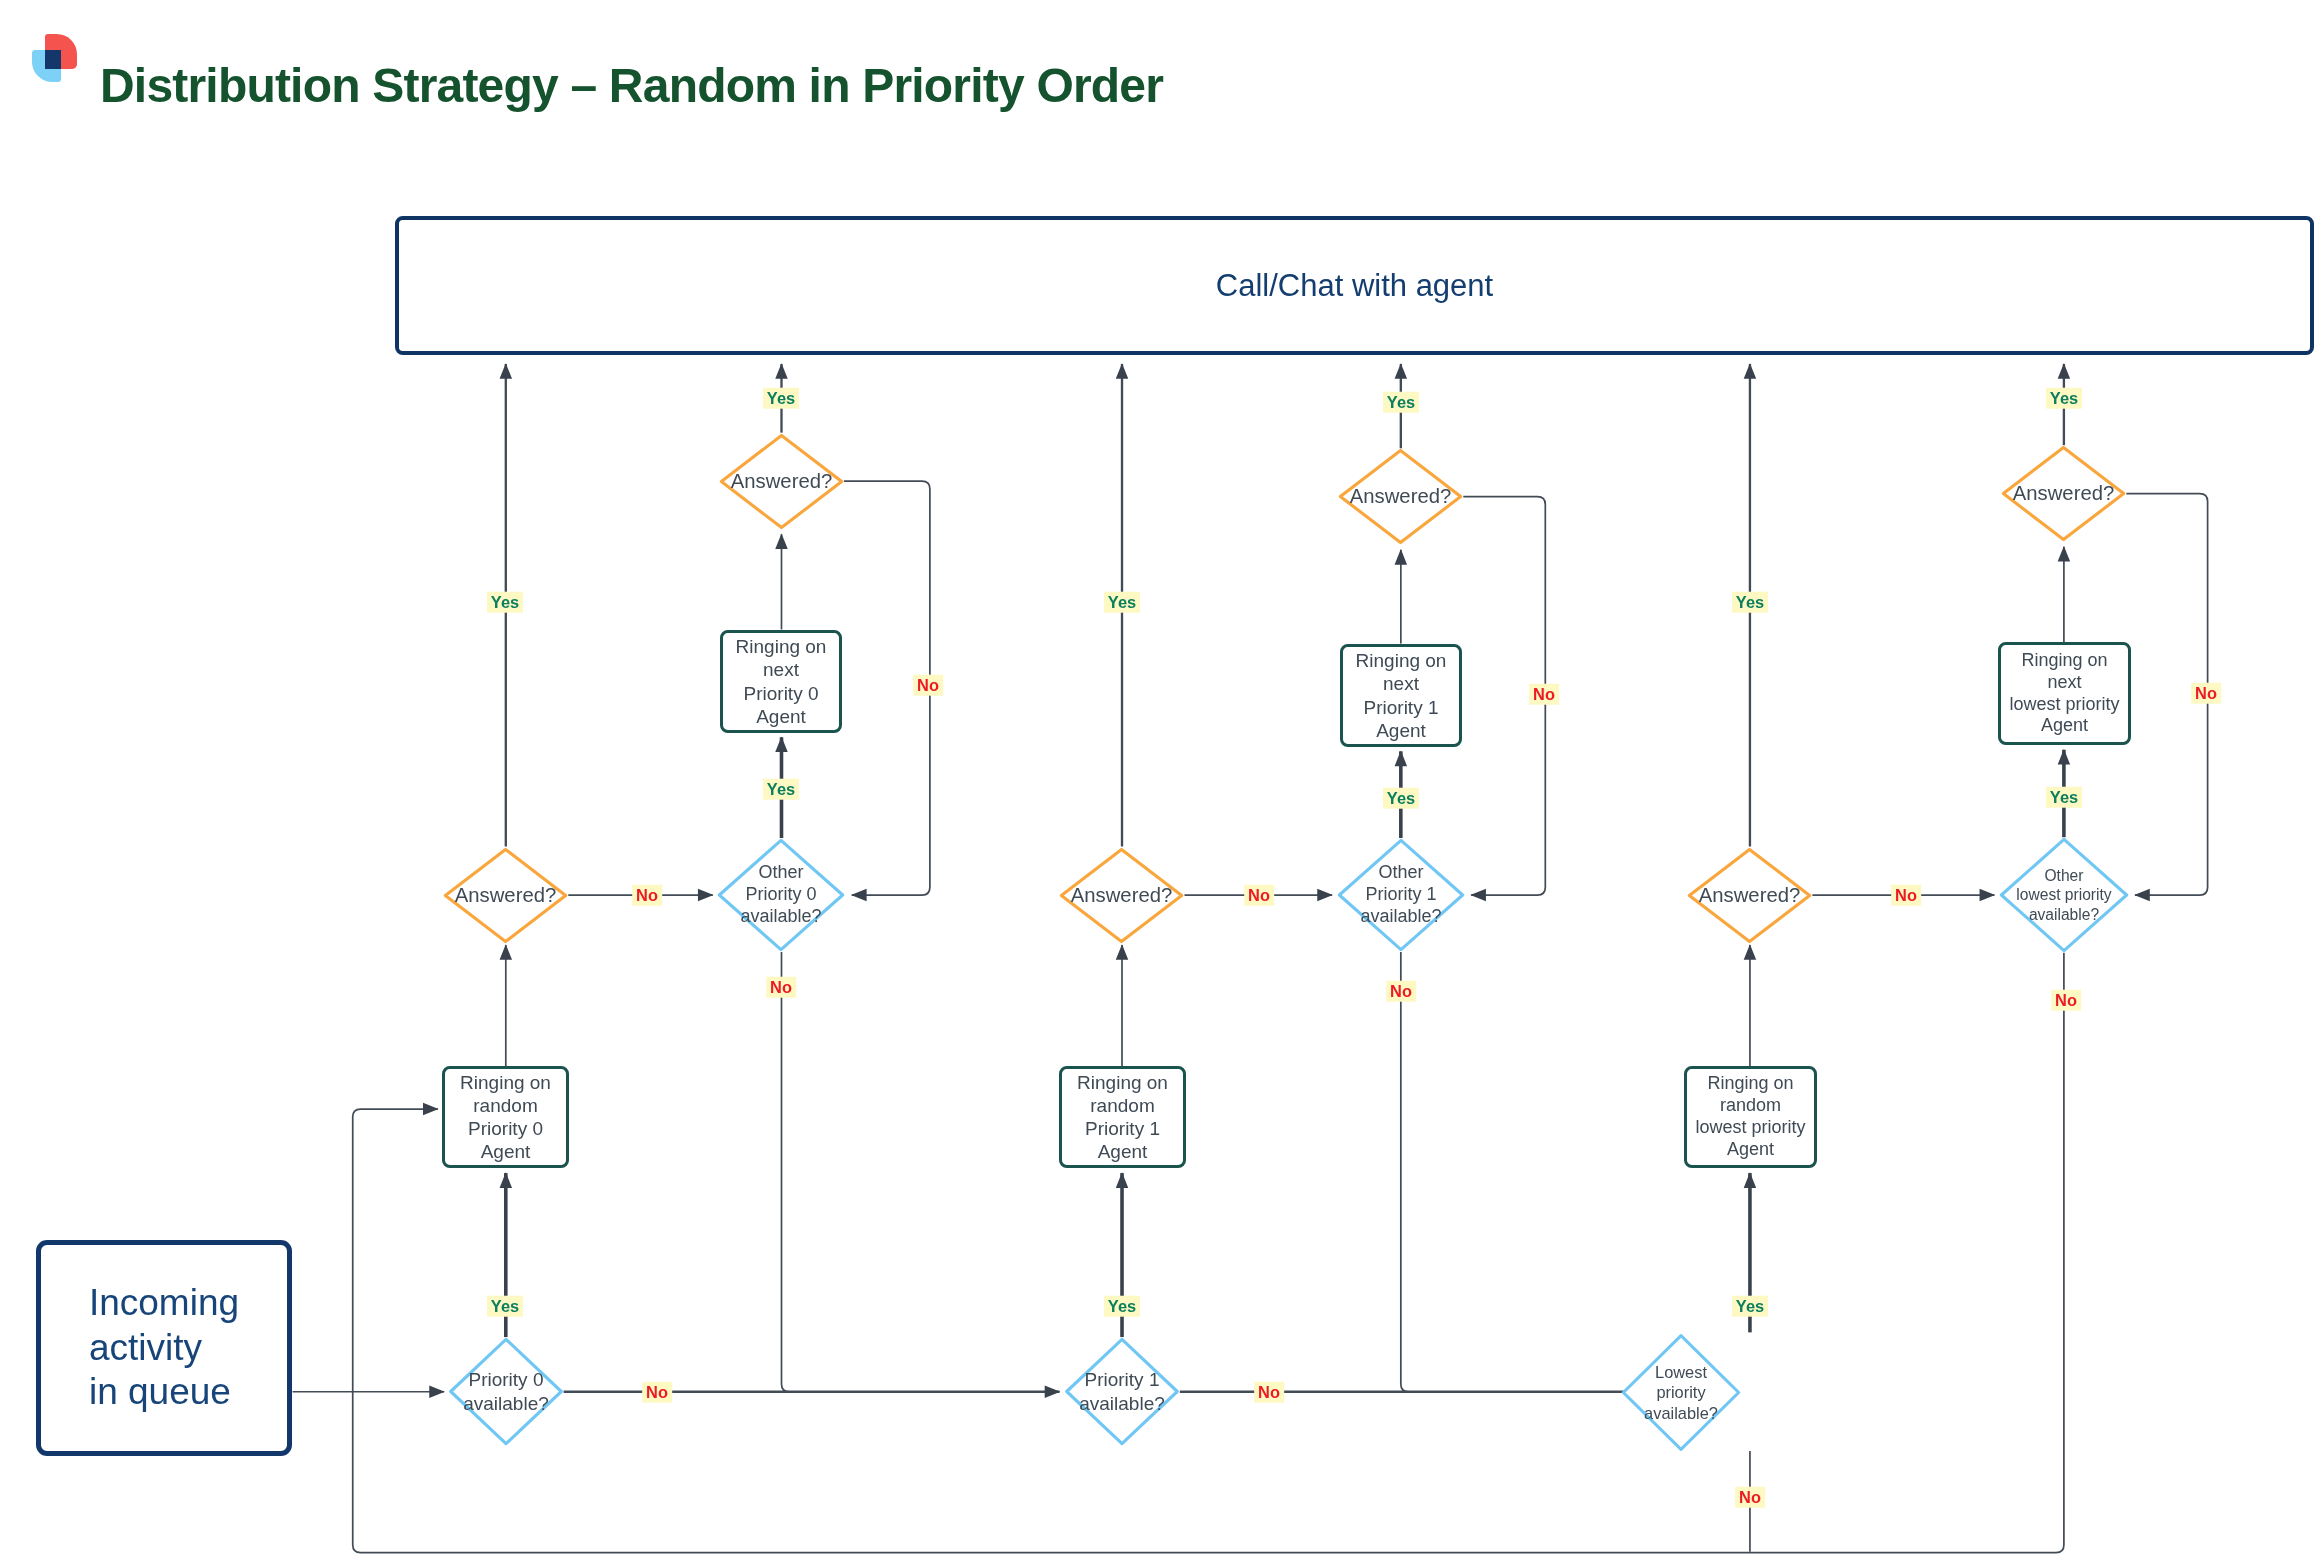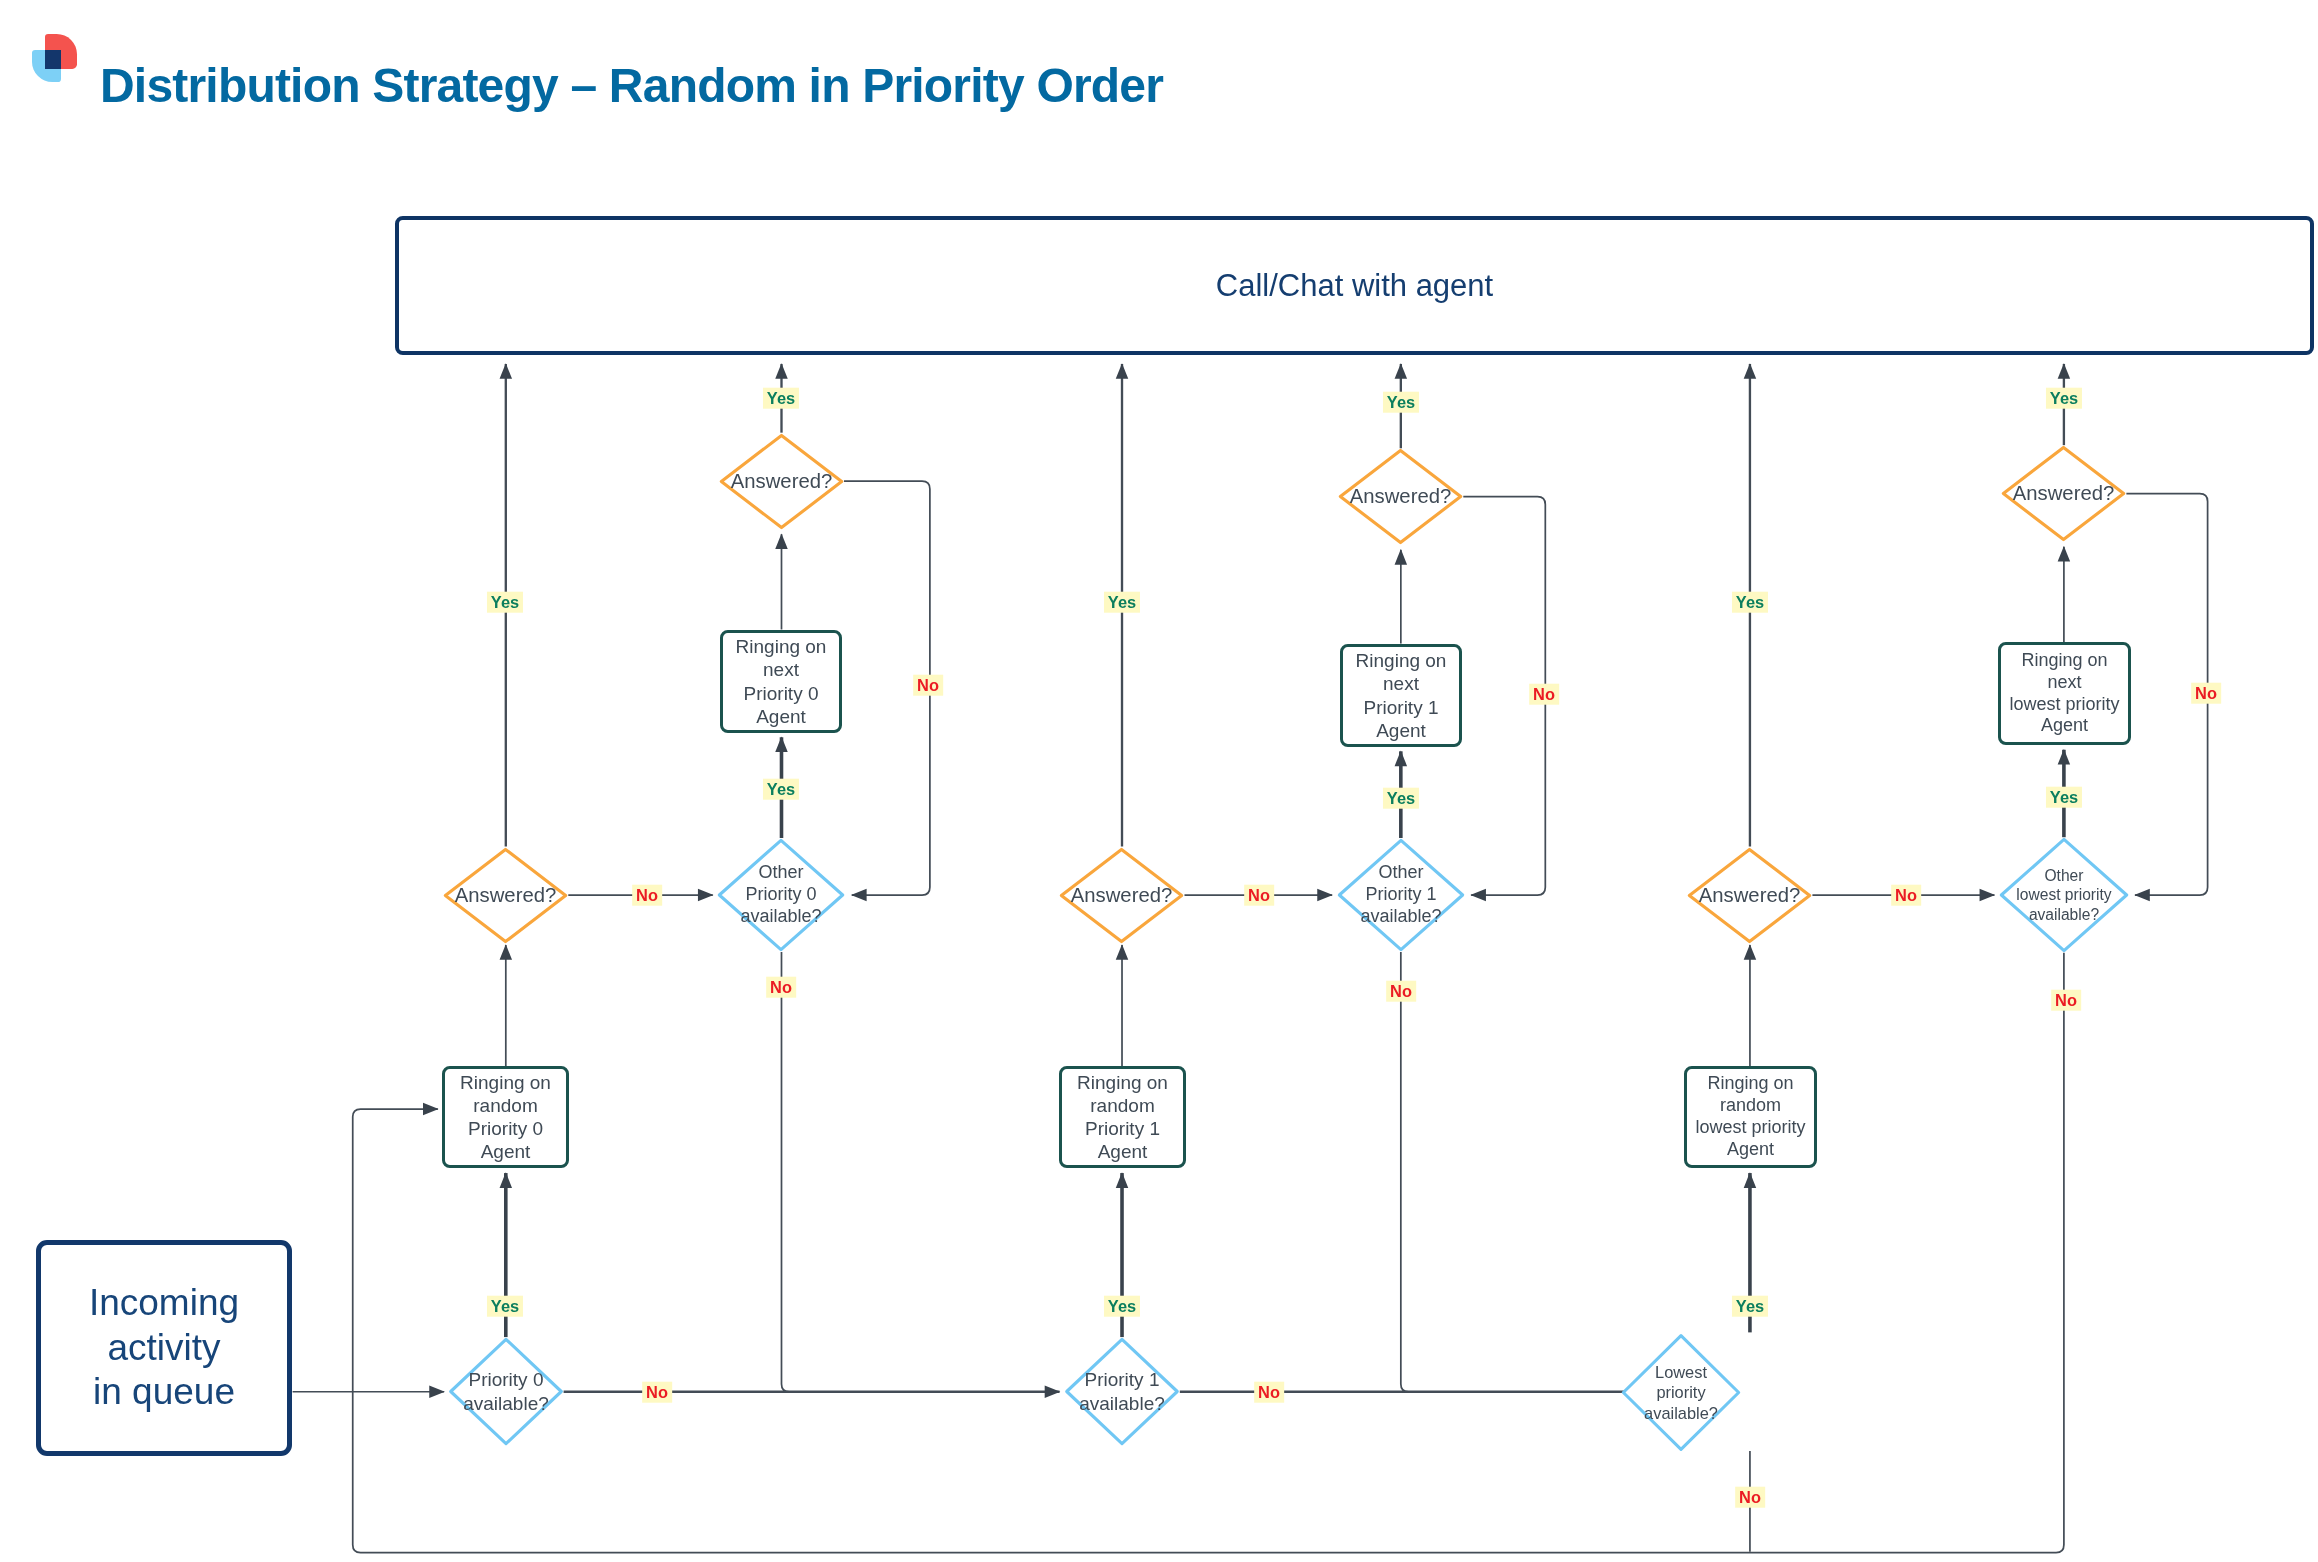--- a/index.html
+++ b/index.html
@@ -7,21 +7,21 @@
     position:relative;width:2319px;height:1562px;background:#ffffff;overflow:hidden;
     font-family:"Liberation Sans", sans-serif;
   }
   
   .logo{position:absolute;left:32px;top:34px;width:47px;height:48px;}
   .logo .lg-blue{position:absolute;left:0;top:15.6px;width:29px;height:32px;background:#7dd0f6;border-radius:3.1px 3.1px 3.1px 20.3px;}
   .logo .lg-red{position:absolute;left:12.5px;top:0;width:32px;height:35px;background:#f4534e;border-radius:3.1px 20.3px 4.7px 3.1px;}
   .logo .lg-navy{position:absolute;left:12.5px;top:15.6px;width:16.4px;height:19.5px;background:#13366b;}
   .page-title{
     position:absolute;left:100px;top:58px;margin:0;
-    font-size:48px;font-weight:bold;color:#0369a1;letter-spacing:-0.8px;white-space:nowrap;
+    font-size:48px;font-weight:bold;color:#14532d;letter-spacing:-0.8px;white-space:nowrap;
   }
   
   svg.edges{position:absolute;left:0;top:0;}
   .e{fill:none;stroke:#434c56;}
   .e.thin{stroke-width:2.2px;}
   .e.med{stroke-width:3px;}
   .e.med2{stroke-width:3.4px;}
   .e.thick{stroke-width:4.6px;stroke:#39424c;}
   
   .node{position:absolute;}
@@ -33,21 +33,21 @@
     position:absolute;inset:0;display:flex;align-items:center;justify-content:center;
     text-align:center;white-space:pre-line;color:#3f4a55;line-height:1.22;
   }
   .rbox{
     background:#ffffff;border:3.1px solid #1b534e;border-radius:7.8px;box-sizing:border-box;
     display:flex;align-items:center;justify-content:center;text-align:center;
     white-space:pre-line;color:#3f4a55;line-height:1.22;
   }
   .bigbox{
     background:#ffffff;box-sizing:border-box;
-    display:flex;align-items:center;justify-content:center;text-align:center;
+    display:flex;align-items:center;justify-content:center;text-align:left;
     white-space:pre-line;
   }
   #call-chat{border:4.7px solid #0e3464;border-radius:7.8px;color:#153e70;font-size:31px;}
   #incoming{border:5.5px solid #12386b;border-radius:11px;color:#174579;font-size:37px;line-height:1.2;}
   
   .elabel{
     position:absolute;transform:translate(-50%,-50%);
     font-size:16.4px;font-weight:bold;background:#fef9c3;padding:0.8px 3.9px;white-space:nowrap;
   }
   .elabel.yes{color:#0b7e5e;}

